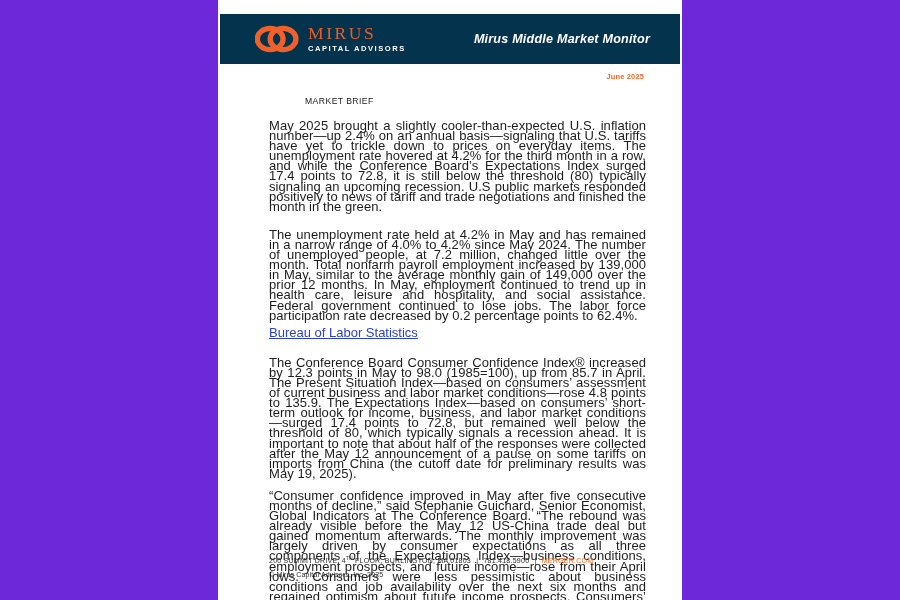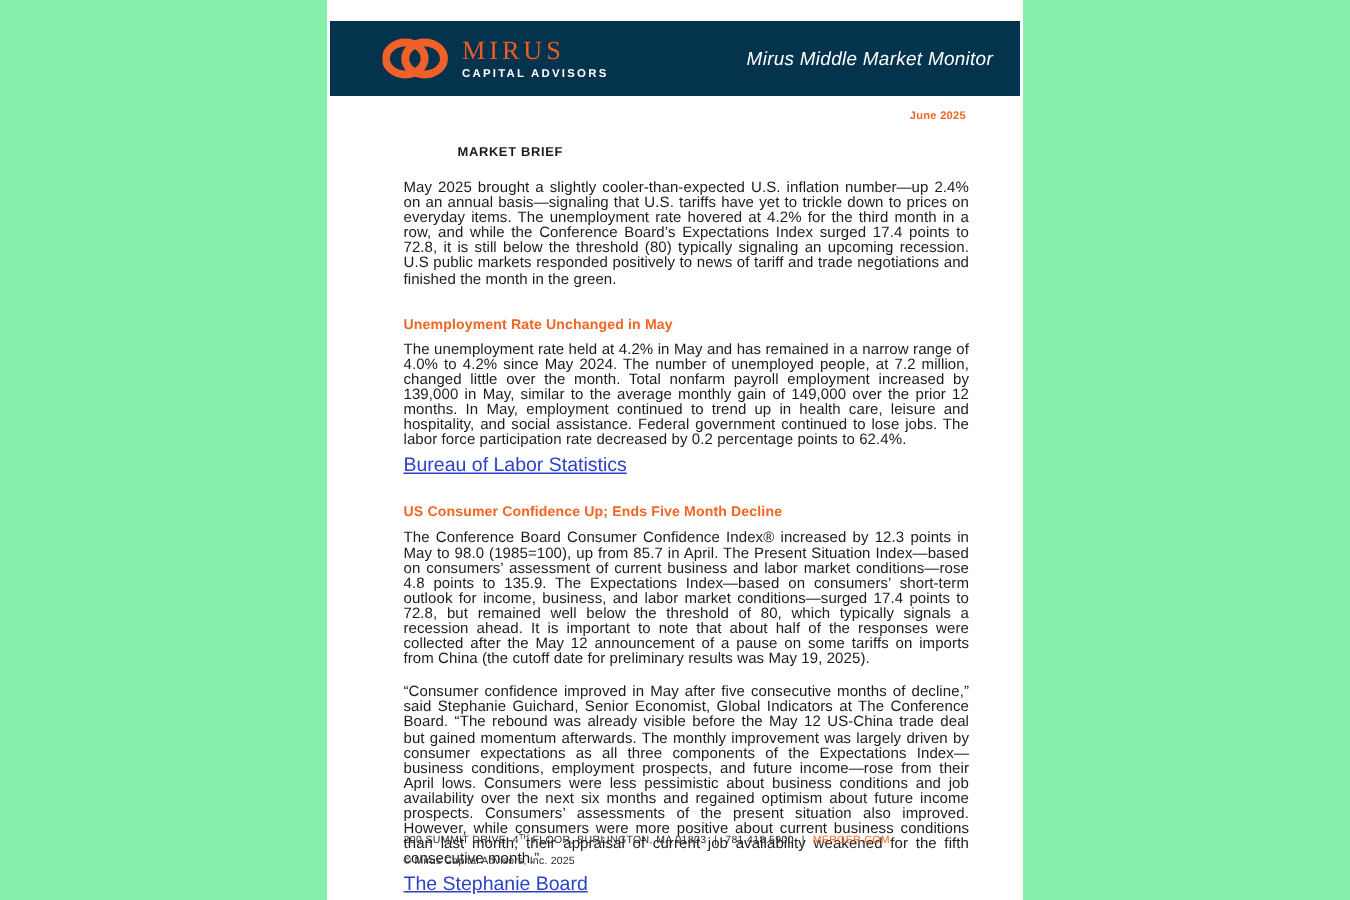--- a/index.html
+++ b/index.html
@@ -7,21 +7,21 @@
   html, body {
     margin: 0; padding: 0;
     width: 900px; height: 600px;
     overflow: hidden;
     background: #f2f2f2;
     font-family: "Liberation Sans", sans-serif;
   }
   #viewport {
     position: relative;
     width: 900px; height: 600px;
-    background: #86efac;
+    background: #6d28d9;
   }
   
   #page {
     position: absolute;
     left: 218px; top: 0;
     width: 464px; height: 600px;
     background: #ffffff;
   }
   
   #header-band {
@@ -62,58 +62,59 @@
     font-weight: 700;
     margin-top: 2px;
     font-family: "Liberation Sans", sans-serif;
   }
   #header-title {
     color: #ffffff;
     font-style: italic;
     font-size: 12.6px;
     letter-spacing: 0.2px;
     position: absolute;
-    right: 18px;
+    right: 30px;
     top: 50%;
     transform: translateY(-50%);
     white-space: nowrap;
+    font-weight: bold;
   }
   
   #issue-date {
     position: absolute;
     right: 38px; top: 72px;
     color: #f26522;
     font-size: 7.4px;
     font-weight: 700;
     letter-spacing: 0.2px;
   }
   
   #content {
     position: absolute;
     left: 51px; top: 96px;
     width: 377px;
   }
   #market-brief-heading {
     color: #1a1a1a;
     font-size: 8.6px;
-    font-weight: 700;
+    font-weight: 400;
     letter-spacing: 0.45px;
     margin: 0 0 15px 0;
     padding-left: 36px;
   }
   .section-heading {
     color: #f26522;
     font-size: 9.4px;
     font-weight: 700;
     letter-spacing: 0.1px;
     margin: 0 0 8px 0;
   }
   p.body-text {
     color: #1c1c1c;
-    font-size: 10px;
+    font-size: 13px;
     line-height: 10.1px;
     text-align: justify;
     margin: 0 0 12px 0;
     letter-spacing: 0.06px;
   }
   p.body-text.tight { margin-bottom: 2px; }
   .source-link {
     display: inline-block;
     color: #2b42c8;
     font-size: 13px;
@@ -172,28 +173,26 @@
 
     <div id="content">
 
       <h1 id="market-brief-heading">MARKET BRIEF</h1>
 
       <p class="body-text">May 2025 brought a slightly cooler-than-expected U.S. inflation number—up 2.4% on an annual basis—signaling that U.S. tariffs have yet to trickle down to prices on everyday items. The unemployment rate hovered at 4.2% for the third month in a row, and while the Conference Board’s Expectations Index surged 17.4 points to 72.8, it is still below the threshold (80) typically signaling an upcoming recession. U.S public markets responded positively to news of tariff and trade negotiations and finished the month in the green.</p>
 
       <div class="spacer-sm"></div>
 
       
-      <h2 class="section-heading">Unemployment Rate Unchanged in May</h2>
       <p class="body-text tight">The unemployment rate held at 4.2% in May and has remained in a narrow range of 4.0% to 4.2% since May 2024. The number of unemployed people, at 7.2 million, changed little over the month. Total nonfarm payroll employment increased by 139,000 in May, similar to the average monthly gain of 149,000 over the prior 12 months. In May, employment continued to trend up in health care, leisure and hospitality, and social assistance. Federal government continued to lose jobs. The labor force participation rate decreased by 0.2 percentage points to 62.4%.</p>
       <a class="source-link">Bureau of Labor Statistics</a>
 
       <div class="spacer-sm"></div>
 
       
-      <h2 class="section-heading">US Consumer Confidence Up; Ends Five Month Decline</h2>
       <p class="body-text">The Conference Board Consumer Confidence Index® increased by 12.3 points in May to 98.0 (1985=100), up from 85.7 in April. The Present Situation Index—based on consumers’ assessment of current business and labor market conditions—rose 4.8 points to 135.9. The Expectations Index—based on consumers’ short-term outlook for income, business, and labor market conditions—surged 17.4 points to 72.8, but remained well below the threshold of 80, which typically signals a recession ahead. It is important to note that about half of the responses were collected after the May 12 announcement of a pause on some tariffs on imports from China (the cutoff date for preliminary results was May 19, 2025).</p>
       <p class="body-text tight">“Consumer confidence improved in May after five consecutive months of decline,” said Stephanie Guichard, Senior Economist, Global Indicators at The Conference Board. “The rebound was already visible before the May 12 US-China trade deal but gained momentum afterwards. The monthly improvement was largely driven by consumer expectations as all three components of the Expectations Index—business conditions, employment prospects, and future income—rose from their April lows. Consumers were less pessimistic about business conditions and job availability over the next six months and regained optimism about future income prospects. Consumers’ assessments of the present situation also improved. However, while consumers were more positive about current business conditions than last month, their appraisal of current job availability weakened for the fifth consecutive month.”</p>
       <a class="source-link">The Stephanie Board</a>
     </div>
 
     <div id="footer">
       <div id="footer-line1">
         <span>200 SUMMIT DRIVE, 4</span><sup>TH</sup><span> FLOOR, BURLINGTON, MA 01803</span>
         <span class="sep">|</span>
         <span>781.418.5900</span>

